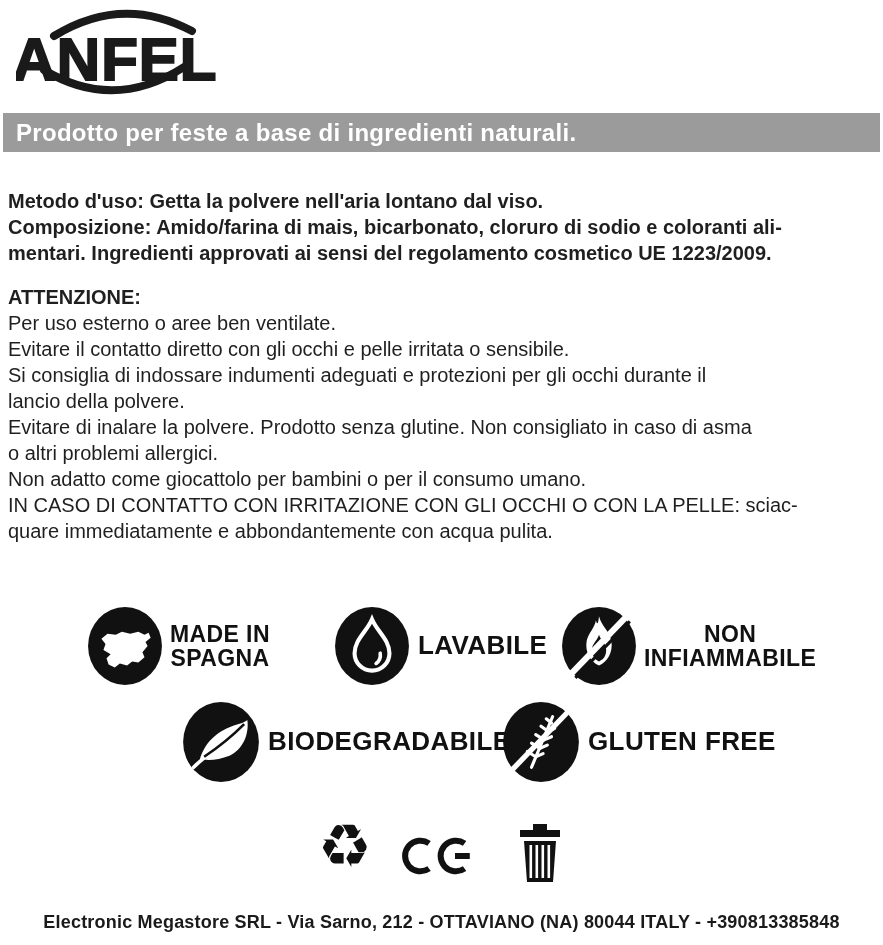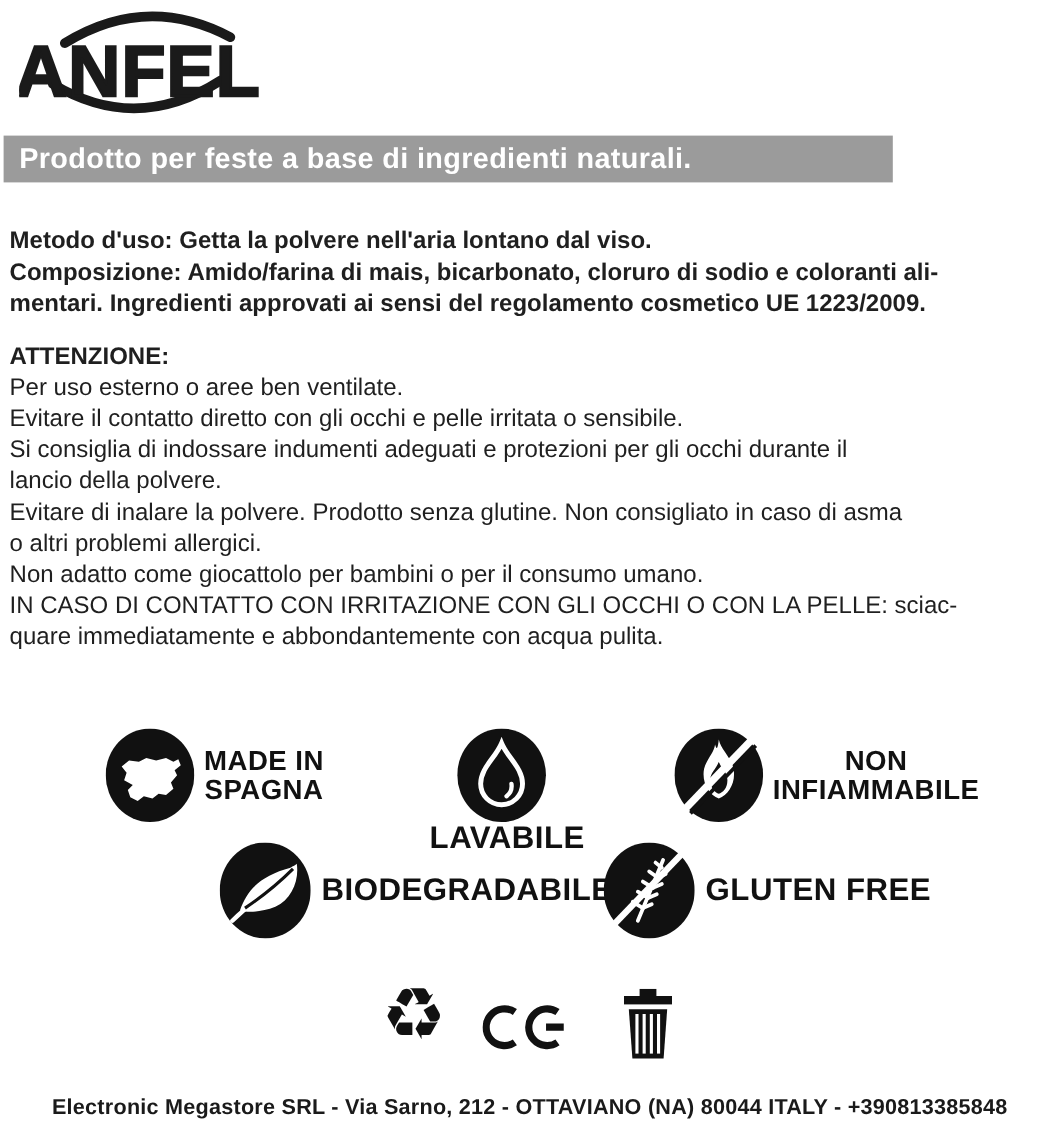--- a/index.html
+++ b/index.html
@@ -3,21 +3,21 @@
 <meta charset="utf-8">
 <style>
   html,body{margin:0;padding:0;background:#fff;}
   .page{position:relative;width:883px;height:945px;background:#fff;overflow:hidden;
         font-family:"Liberation Sans",sans-serif;color:#1f1f1f;}
 
   
   .logo{position:absolute;left:16px;top:4px;width:200px;height:100px;}
 
   
-  .banner{position:absolute;left:3px;top:113px;width:741px;height:39px;
+  .banner{position:absolute;left:3px;top:113px;width:877px;height:39px;
           background:#9b9b9b;display:flex;align-items:center;}
   .banner span{color:#fff;font-weight:bold;font-size:24px;padding-left:13px;letter-spacing:.3px;}
 
   
   .copy{position:absolute;left:8px;top:188px;width:868px;font-size:20px;line-height:26px;}
   .copy b{font-weight:bold;text-align:center;}
   .pre{white-space:pre;font-weight:bold;}
   .para{margin:0;}
   .warn{position:absolute;left:8px;top:284px;width:868px;font-size:20px;line-height:26px;}
   .warn .heading{font-weight:bold;display:block;}
@@ -76,21 +76,21 @@
 
   <div class="badge" style="left:88px;top:607px;">
     <svg class="circ" width="74" height="78" viewBox="0 0 72 76">
       <ellipse cx="36" cy="38" rx="36" ry="38" fill="#111"></ellipse>
       <path fill="#fff" d="M13 31 L19 26 L27 27 L33 24 L41 26 L49 24 L55 27 L59 25 L61 30 L56 34 L58 38 L53 44 L55 49 L49 54 L43 53 L38 57 L31 55 L26 59 L20 56 L18 50 L22 46 L15 42 L17 36 Z"></path>
     </svg>
     <span class="lbl lbl-2line">MADE IN
 SPAGNA</span>
   </div>
 
-  <div class="badge" style="left:349px;top:607px;flex-direction:column;">
+  <div class="badge" style="left:335px;top:607px;">
     <svg class="circ" width="74" height="78" viewBox="0 0 72 76">
       <ellipse cx="36" cy="38" rx="36" ry="38" fill="#111"></ellipse>
       <path d="M36 12 C31 24 19 32 19 45 a17 17 0 0 0 34 0 C53 32 41 24 36 12 Z" fill="#111" stroke="#fff" stroke-width="4"></path>
       <path d="M44 45 a9 10 0 0 1 -4 10" stroke="#fff" stroke-width="3.5" fill="none" stroke-linecap="round"></path>
     </svg>
     <span class="lbl lbl-1line">LAVABILE</span>
   </div>
 
   <div class="badge" style="left:183px;top:702px;">
     <svg class="circ" width="76" height="80" viewBox="0 0 72 76">

